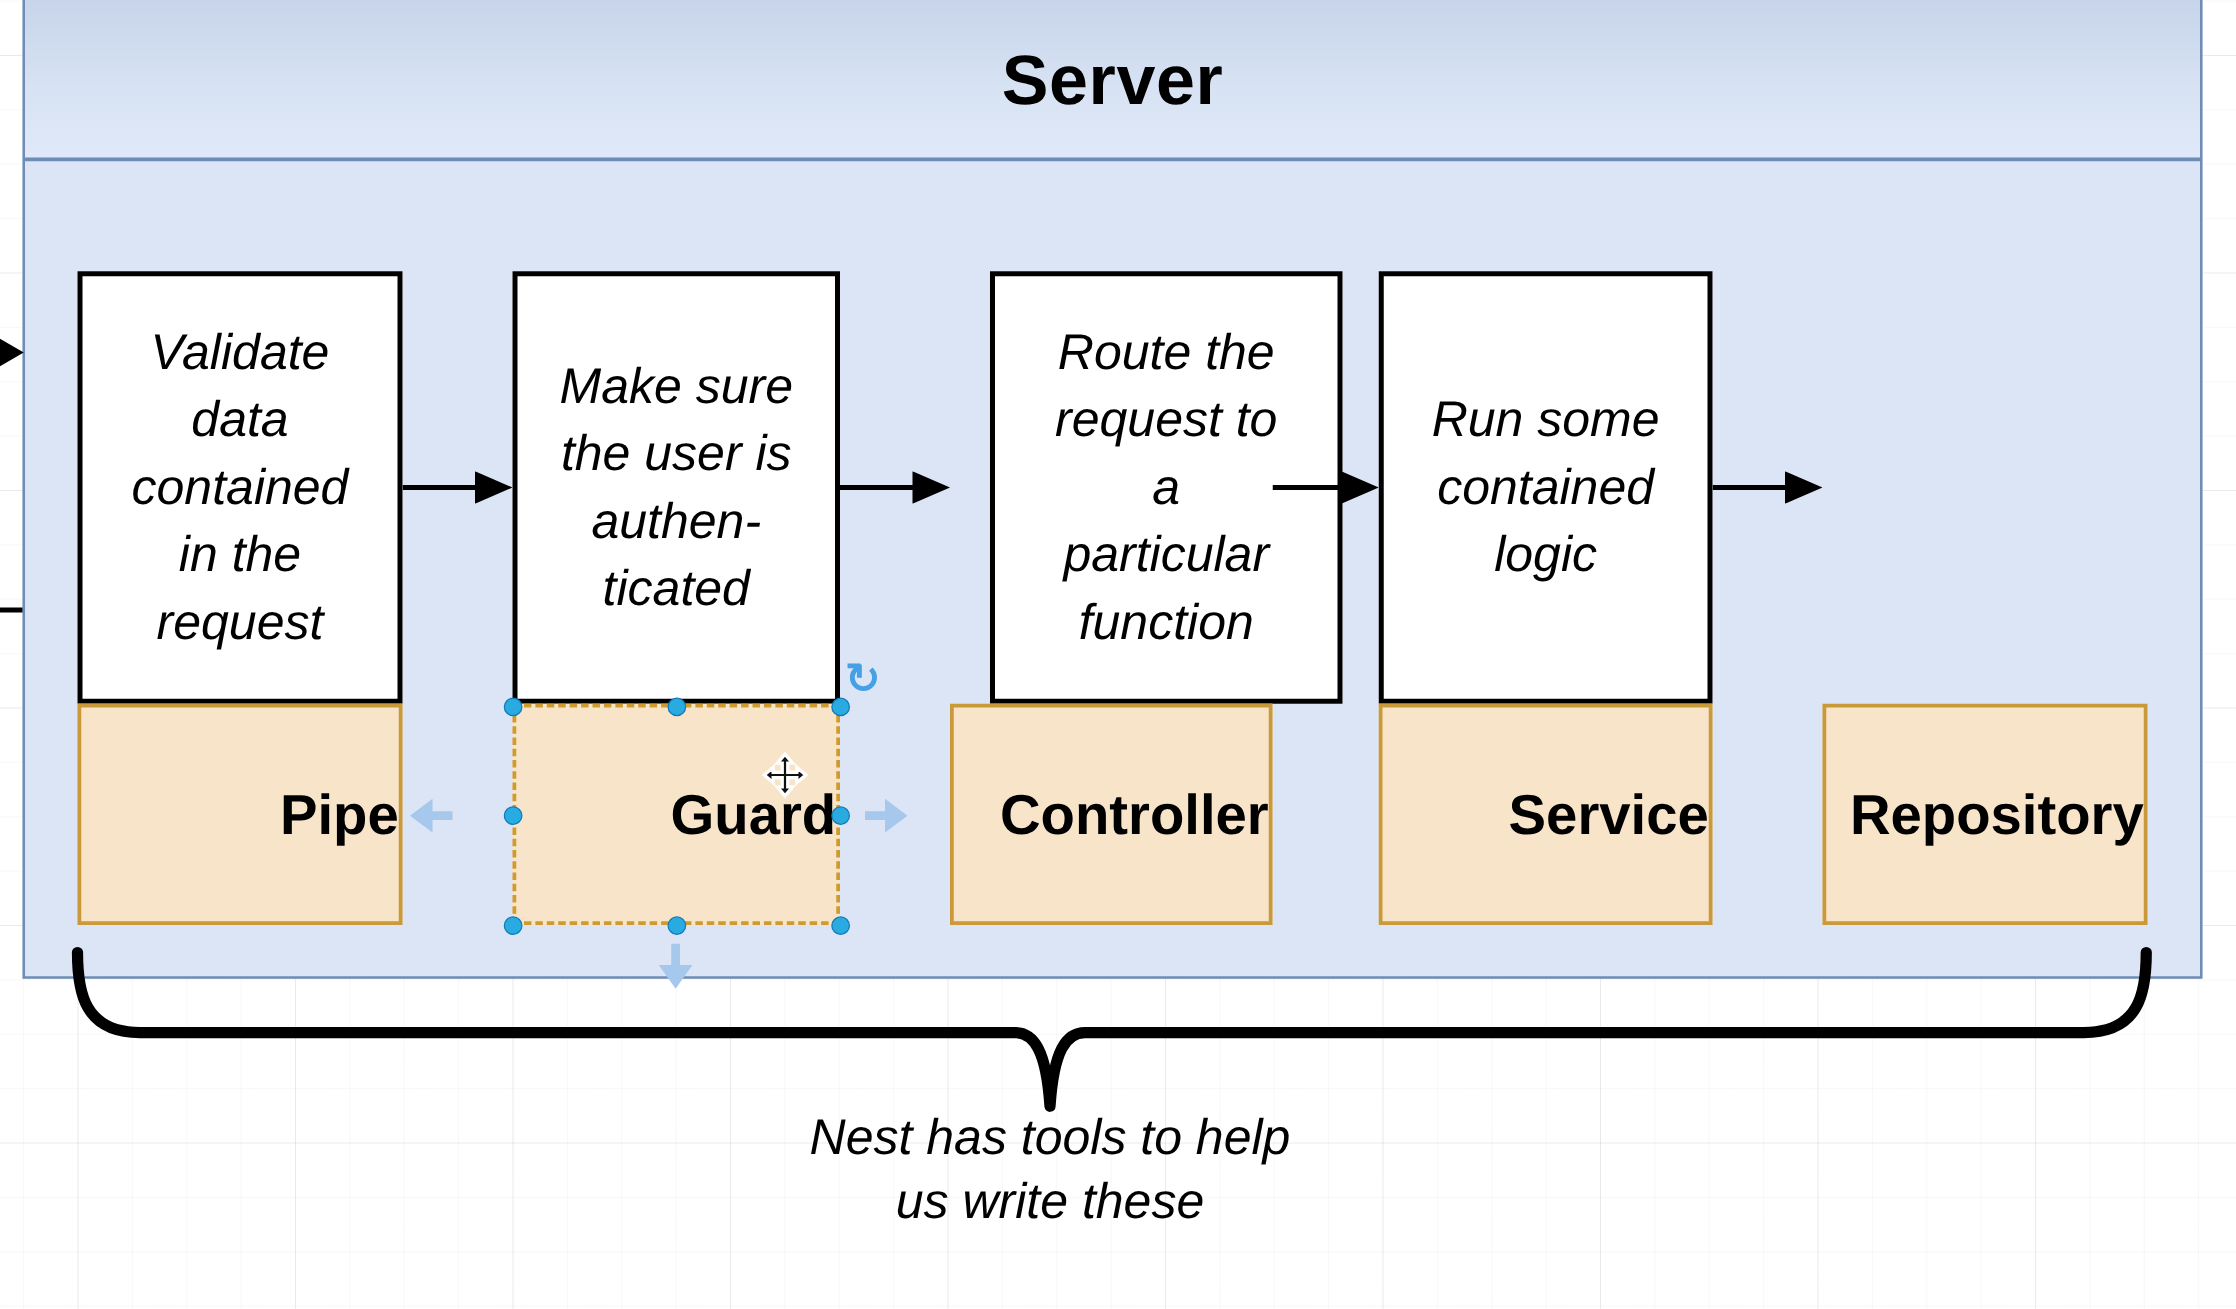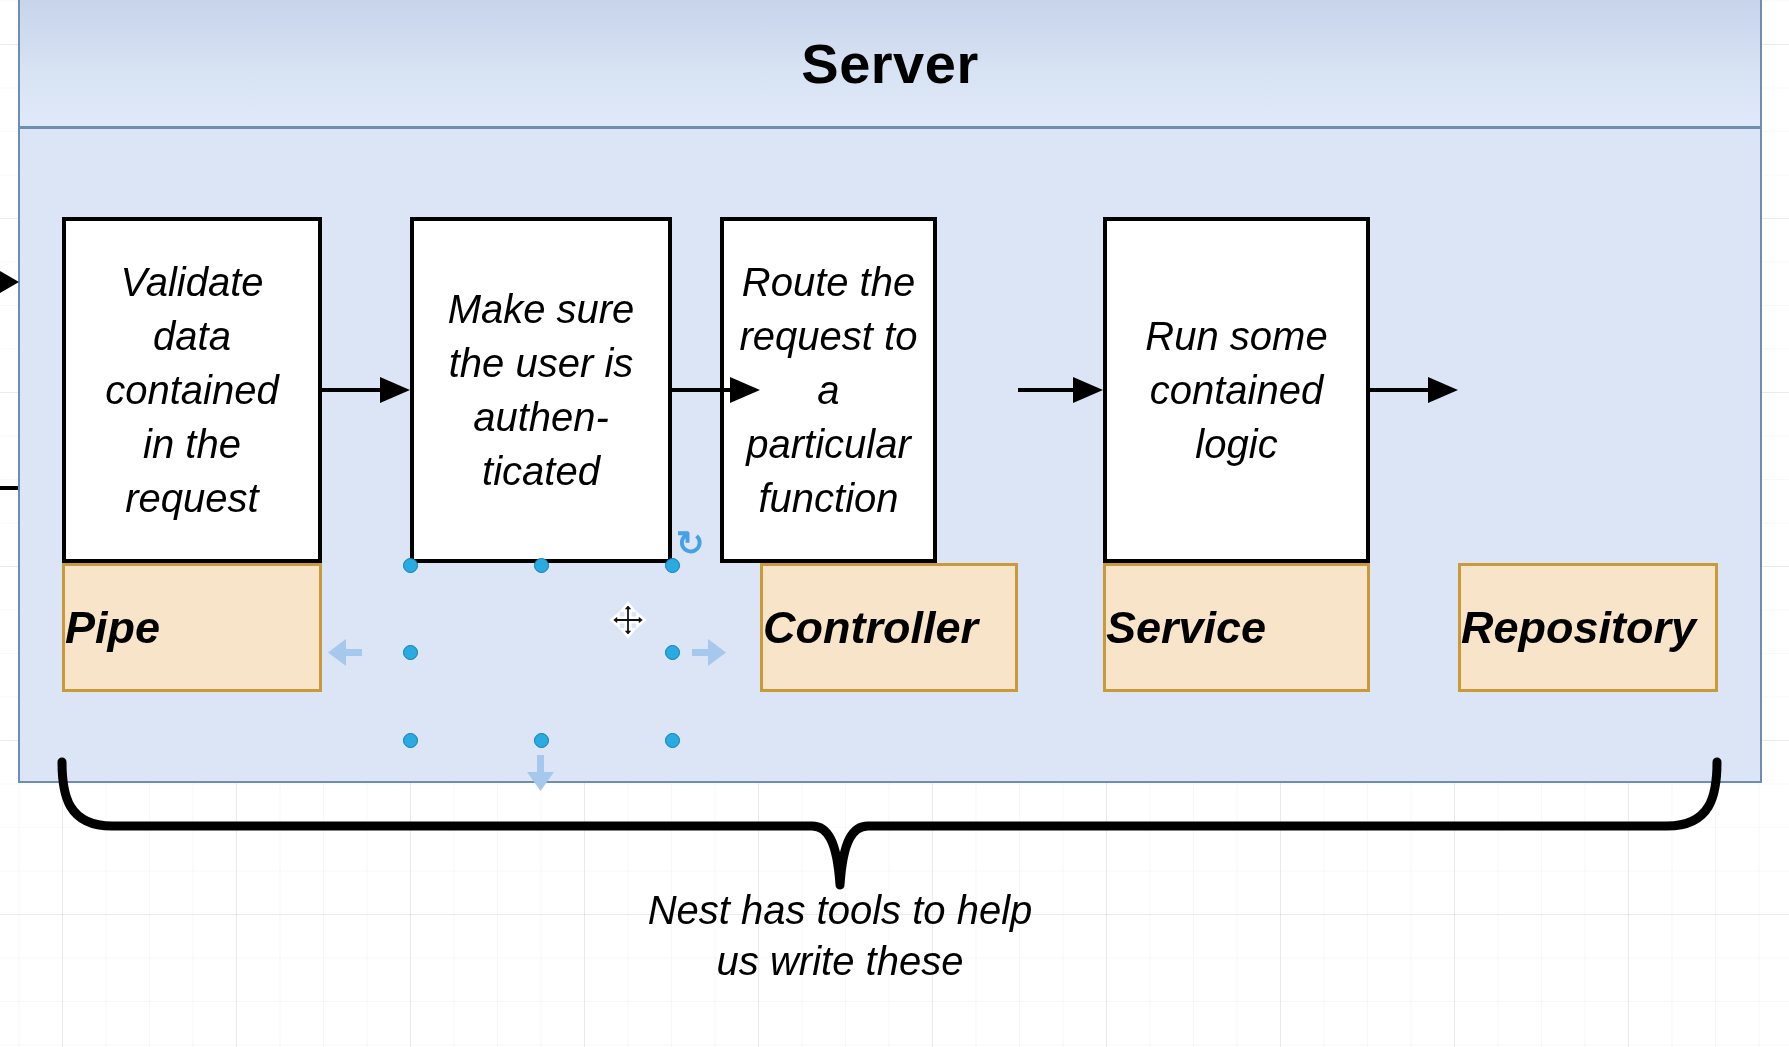--- a/index.html
+++ b/index.html
@@ -38,24 +38,23 @@
   .desc-box{
     top:217px; height:346px; background:#ffffff; border:4px solid #000;
     box-sizing:border-box; display:flex; align-items:center; justify-content:center;
     text-align:center;
   }
   .desc-text{
     font-style:italic; font-size:40px; line-height:54px; color:#000;
     white-space:pre-line;
   }
   .label-box{
-    top:563px; height:129px; background:#f8e4c8; border:3px solid #c9993a;
-    box-sizing:border-box; display:flex; align-items:center; justify-content:flex-start;
+    top:563px; height:177px; background:#f8e4c8; border:3px solid #c9993a;
+    box-sizing:border-box; display:flex; align-items:center; justify-content:flex-end;
     text-align:center;
-    font-style:italic;
   }
   .label-box.selected{ border:3px dashed #cf9b2e; }
   .label-text{ font-weight:bold; font-size:45px; color:#000; }
   
   .handle{
     width:15px; height:15px; border-radius:50%;
     background:#29abe2; border:1.5px solid #0f7bb8; box-sizing:border-box;
     margin-left:-7.5px; margin-top:-7.5px;
   }
   #rotate-icon{
@@ -88,35 +87,38 @@
 contained
 in the
 request</span>
   </div>
   <div class="abs desc-box" style="left:410px;width:262px;">
     <span class="desc-text">Make sure
 the user is
 authen-
 ticated</span>
   </div>
-  <div class="abs desc-box" style="left:720px;width:217px;">
+  <div class="abs desc-box" style="left:792px;width:282px;">
     <span class="desc-text">Route the
 request to
 a
 particular
 function</span>
   </div>
   <div class="abs desc-box" style="left:1103px;width:267px;">
     <span class="desc-text">Run some
 contained
 logic</span>
   </div>
 
   <div class="abs label-box" style="left:62px;width:260px;">
     <span class="label-text">Pipe</span>
+  </div>
+  <div class="abs label-box selected" style="left:410px;width:262px;">
+    <span class="label-text">Guard</span>
   </div>
   <div class="abs label-box" style="left:760px;width:258px;">
     <span class="label-text">Controller</span>
   </div>
   <div class="abs label-box" style="left:1103px;width:267px;">
     <span class="label-text">Service</span>
   </div>
   <div class="abs label-box" style="left:1458px;width:260px;">
     <span class="label-text">Repository</span>
   </div>

